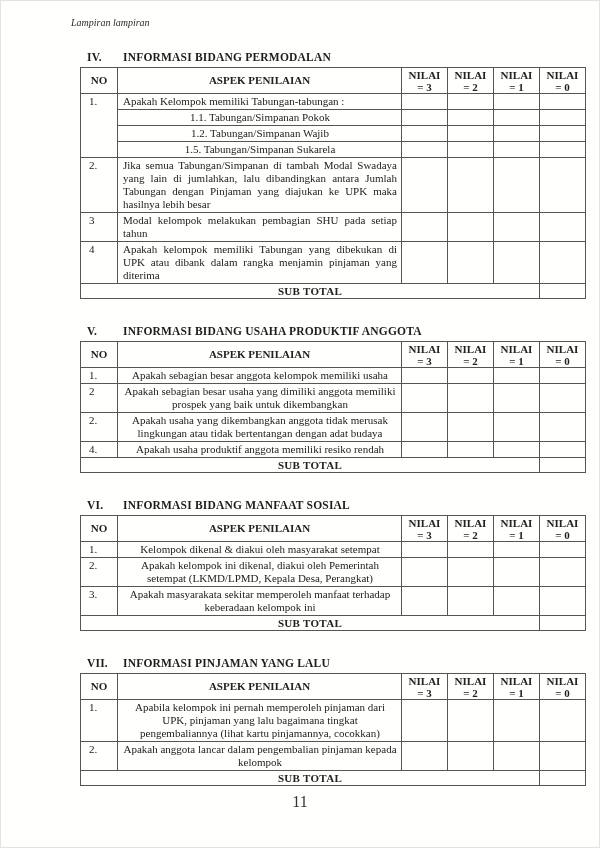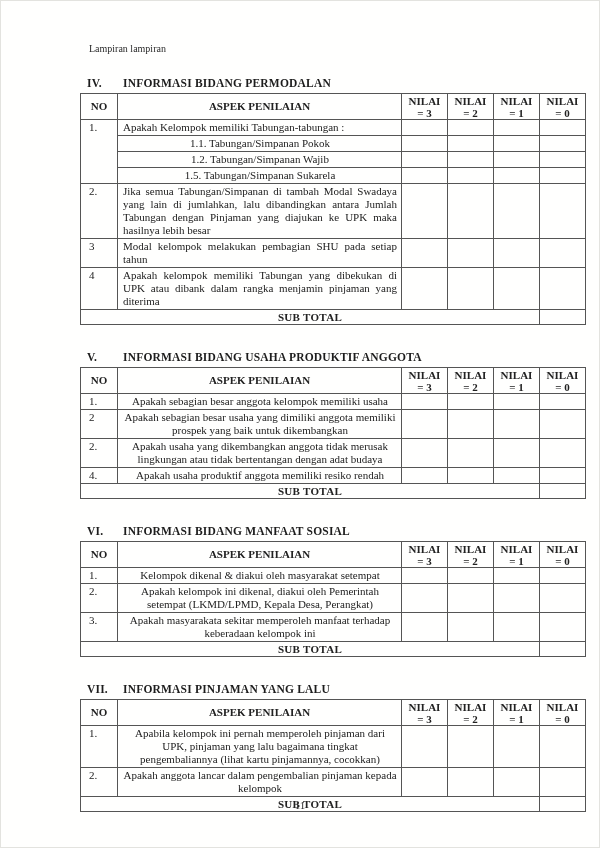--- a/index.html
+++ b/index.html
@@ -4,21 +4,21 @@
 <style>
   html,body{margin:0;padding:0;background:#f4f4f2;}
   .page{
     width:600px;height:848px;position:relative;background:#fffffe;
     box-sizing:border-box;border:1px solid #e3e3df;
     font-family:"Liberation Serif","DejaVu Serif",serif;
     color:#1d1d1d;overflow:hidden;
   }
   .content{margin-left:63px;width:505px;}
   .header-note{
-    padding-top:42px;margin-left:25px;font-size:10px;color:#2a2a2a;
+    padding-top:16px;margin-left:7px;font-size:10px;color:#2a2a2a;font-style:italic;
   }
   .section{margin-top:26px;margin-left:16px;}
   .section.first{margin-top:23px;}
   .section-heading{
     margin-left:7px;margin-bottom:4px;font-weight:bold;font-size:11.5px;
     display:flex;letter-spacing:.2px;
   }
   .section-heading .numeral{display:inline-block;width:36px;flex:0 0 36px;}
   table{
     border-collapse:collapse;width:505px;table-layout:fixed;
@@ -33,21 +33,21 @@
   td.no{padding:1px 2px 1px 8px;}
   td.aspek{padding:1px 4px 1px 5px;text-align:center;}
   .justify td.aspek{text-align:justify;}
   td.score{height:12px;}
   td.subtotal{
     text-align:center;font-weight:bold;height:15px;vertical-align:middle;
     font-size:11px;letter-spacing:.3px;
   }
   .page-number{
     position:absolute;bottom:36px;left:0;width:100%;text-align:center;
-    font-size:11px;color:#333;
+    font-size:16px;color:#333;
   }
 </style>
 </head>
 <body>
 
 <div class="page">
   <div class="content">
 
     <div class="header-note">Lampiran lampiran</div>
 

